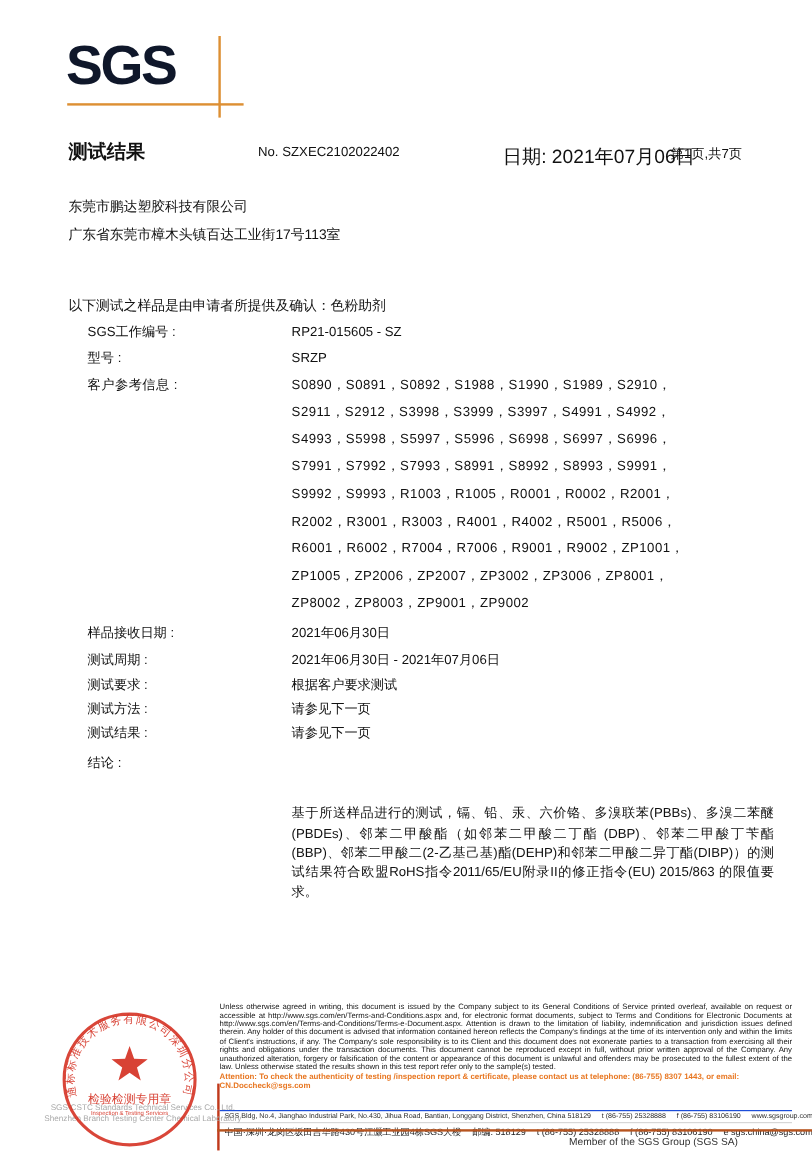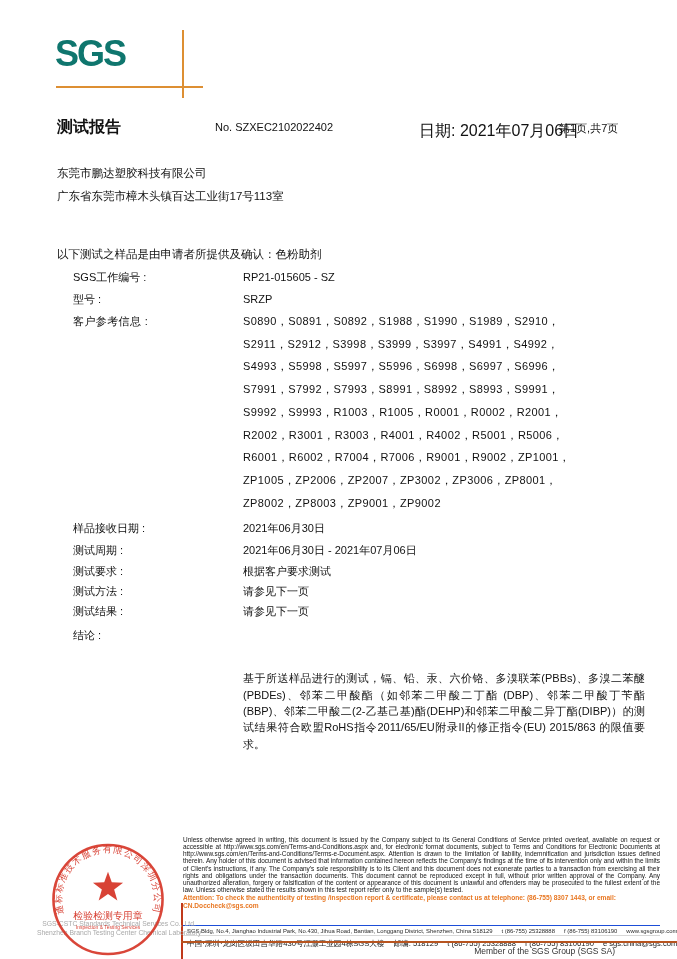--- a/index.html
+++ b/index.html
@@ -3,21 +3,21 @@
 <meta charset="utf-8">
 <style>
   html,body{margin:0;padding:0;background:#fff;}
   .page{
     position:relative;width:677px;height:959px;background:#ffffff;overflow:hidden;
     font-family:"Liberation Sans","DejaVu Sans",sans-serif;color:#1f1f1f;
   }
   
   .logo-text{
     position:absolute;left:55px;top:26px;
-    font-size:36px;font-weight:900;letter-spacing:-2px;color:#0f766e;
+    font-size:46px;font-weight:900;letter-spacing:-2px;color:#0f172a;
     font-family:"Liberation Sans","DejaVu Sans",sans-serif;line-height:56px;
   }
   .logo-hline{position:absolute;left:56px;top:86px;width:147px;height:2px;background:#dd8f33;}
   .logo-vline{position:absolute;left:182px;top:30px;width:2px;height:68px;background:#dd8f33;}
   
   .header-row{position:absolute;left:57px;top:120px;width:566px;height:20px;}
   .hr-title{position:absolute;left:0;top:-3px;font-size:16px;font-weight:bold;color:#111;}
   .hr-no{position:absolute;left:158px;top:1px;font-size:11px;color:#111;}
   .hr-date{position:absolute;left:362px;top:1px;font-size:16px;color:#111;}
   .hr-pages{position:absolute;left:502px;top:1px;font-size:11px;color:#111;}
@@ -61,21 +61,21 @@
 </head>
 <body>
 
 <div class="page">
 
   <div class="logo-text">SGS</div>
   <div class="logo-hline"></div>
   <div class="logo-vline"></div>
 
   <div class="header-row">
-    <span class="hr-title">测试报告</span>
+    <span class="hr-title">测试结果</span>
     <span class="hr-no">No. SZXEC2102022402</span>
     <span class="hr-date">日期: 2021年07月06日</span>
     <span class="hr-pages">第1页,共7页</span>
   </div>
 
   <div class="applicant">
     <div>东莞市鹏达塑胶科技有限公司</div>
     <div>广东省东莞市樟木头镇百达工业街17号113室</div>
   </div>
 

